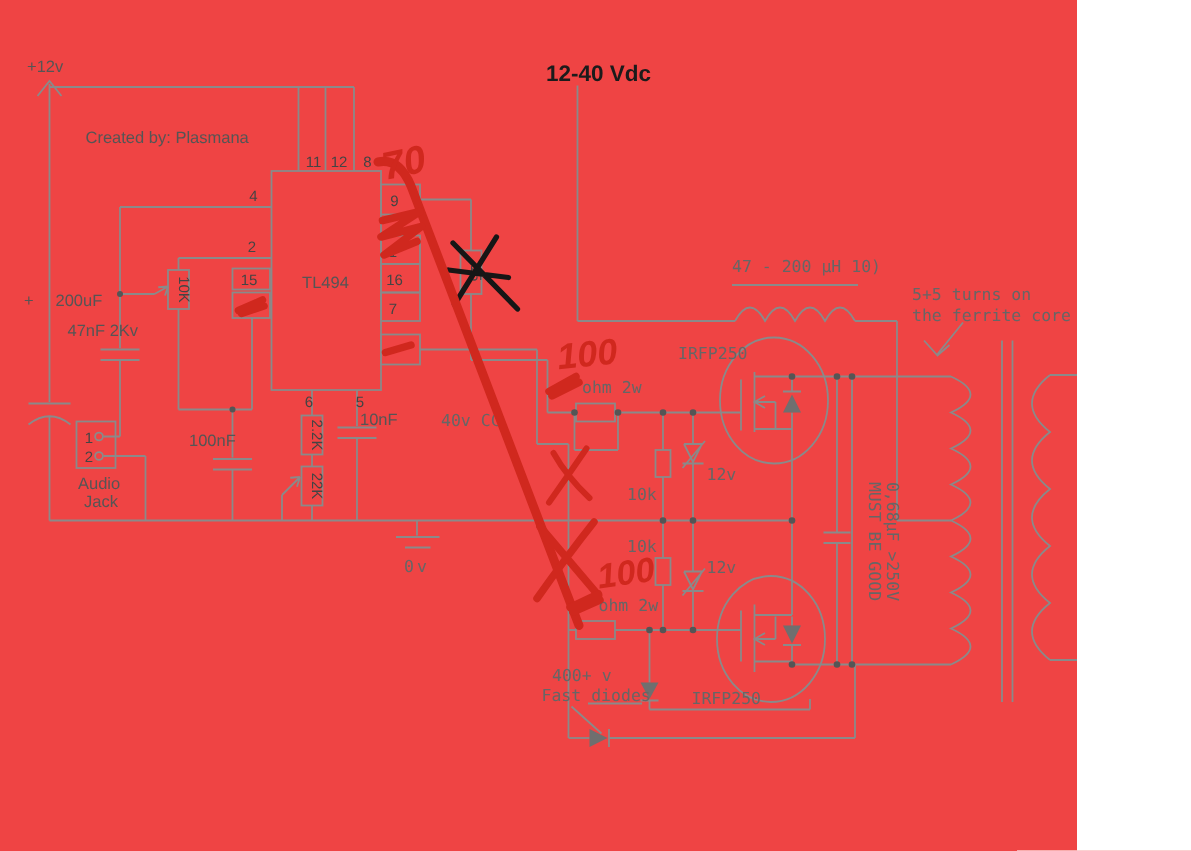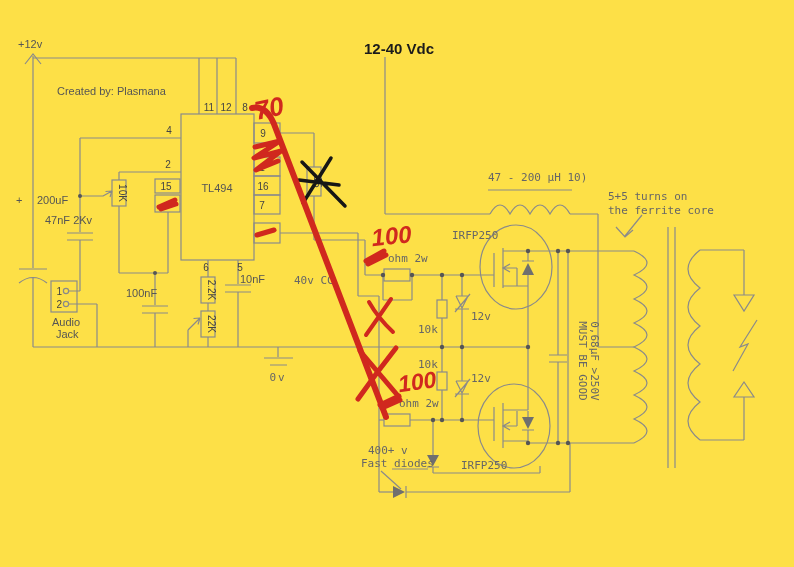--- a/index.html
+++ b/index.html
@@ -1,16 +1,16 @@
 <!DOCTYPE html>
 <html><head>
 <meta charset="utf-8">
 <style>
   html,body{margin:0;padding:0;background:#fff;}
-  #stage{position:relative;width:794px;height:567px;background:#fde047;overflow:hidden;
+  #stage{position:relative;width:718px;height:567px;background:#ef4444;overflow:hidden;
          font-family:"Liberation Sans",sans-serif;}
   svg{position:absolute;left:0;top:0;}
   .wire{stroke:#8a8a8a;stroke-width:1.2;fill:none;}
   .comp{stroke:#8a8a8a;stroke-width:1.2;fill:none;}
   .sans{font-family:"Liberation Sans",sans-serif;fill:#555;font-size:11px;}
   .pin{font-family:"Liberation Sans",sans-serif;fill:#444;font-size:10px;}
   .mono{font-family:"DejaVu Sans Mono",monospace;fill:#666;font-size:11px;}
   .big{font-family:"Liberation Sans",sans-serif;fill:#1b1b1b;font-size:15px;font-weight:bold;}
   .red{stroke:#d0281e;fill:none;stroke-linecap:round;stroke-linejoin:round;}
   .redtxt{font-family:"Liberation Sans",sans-serif;fill:#d0281e;font-weight:bold;font-style:italic;}

